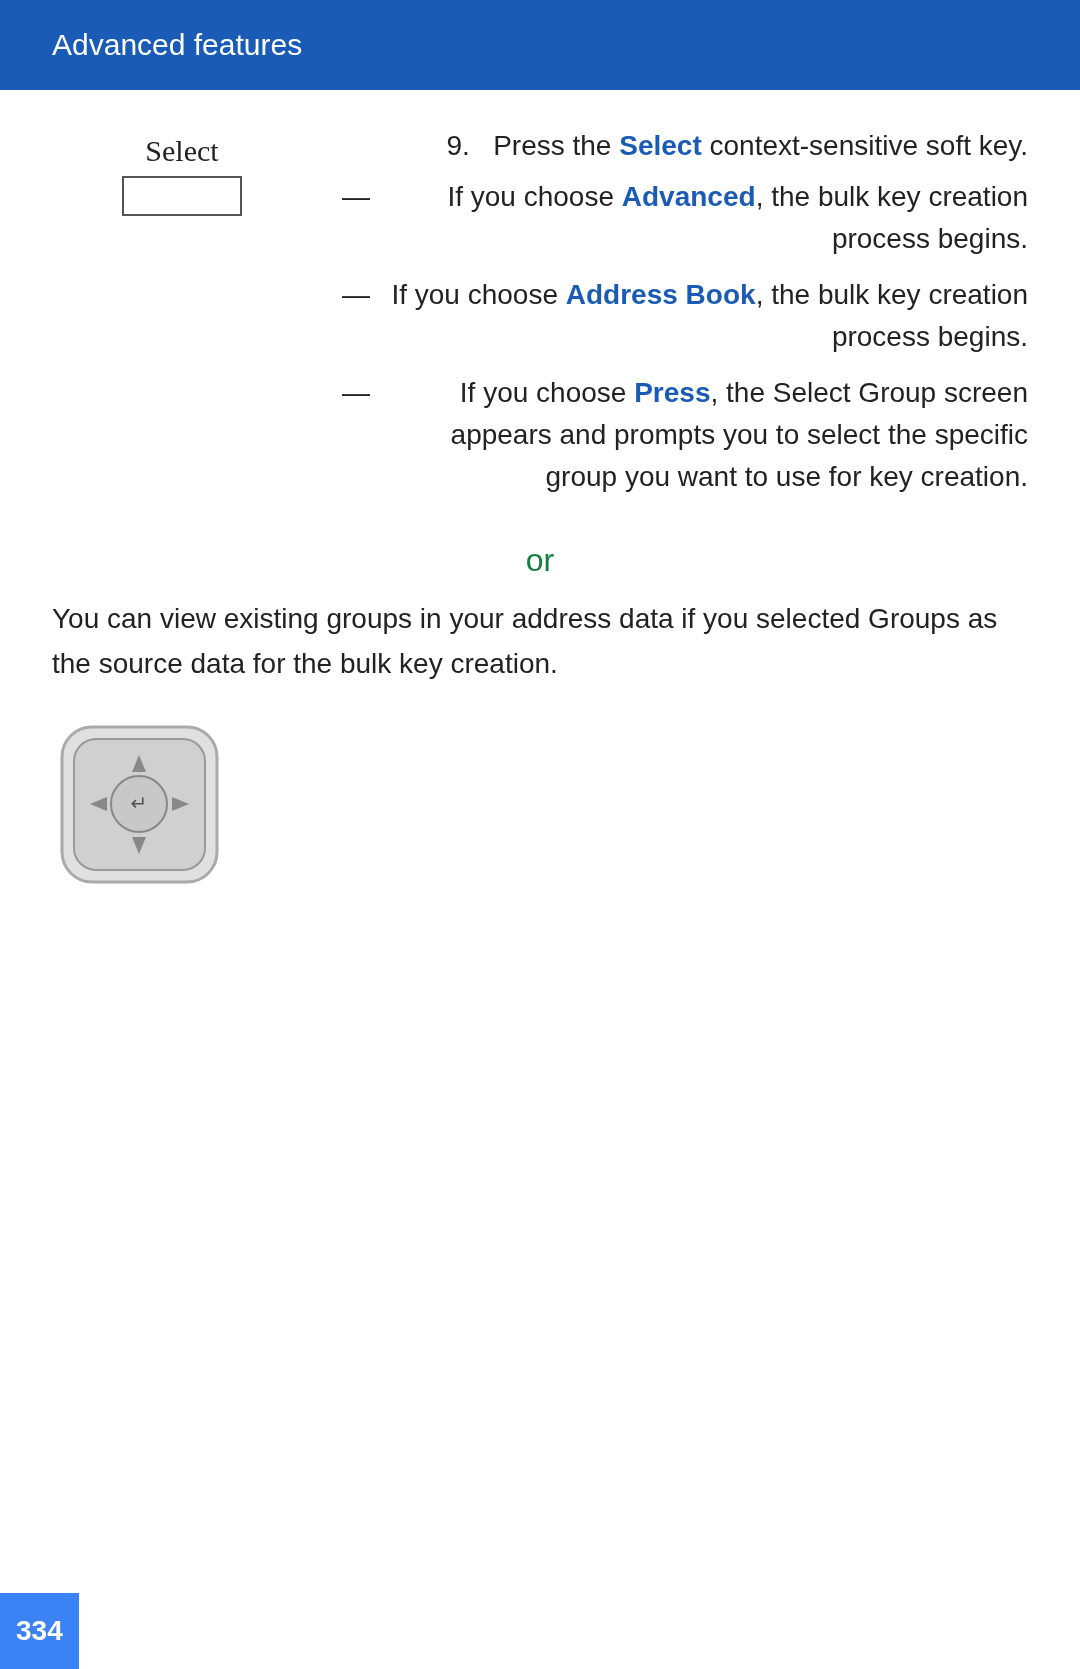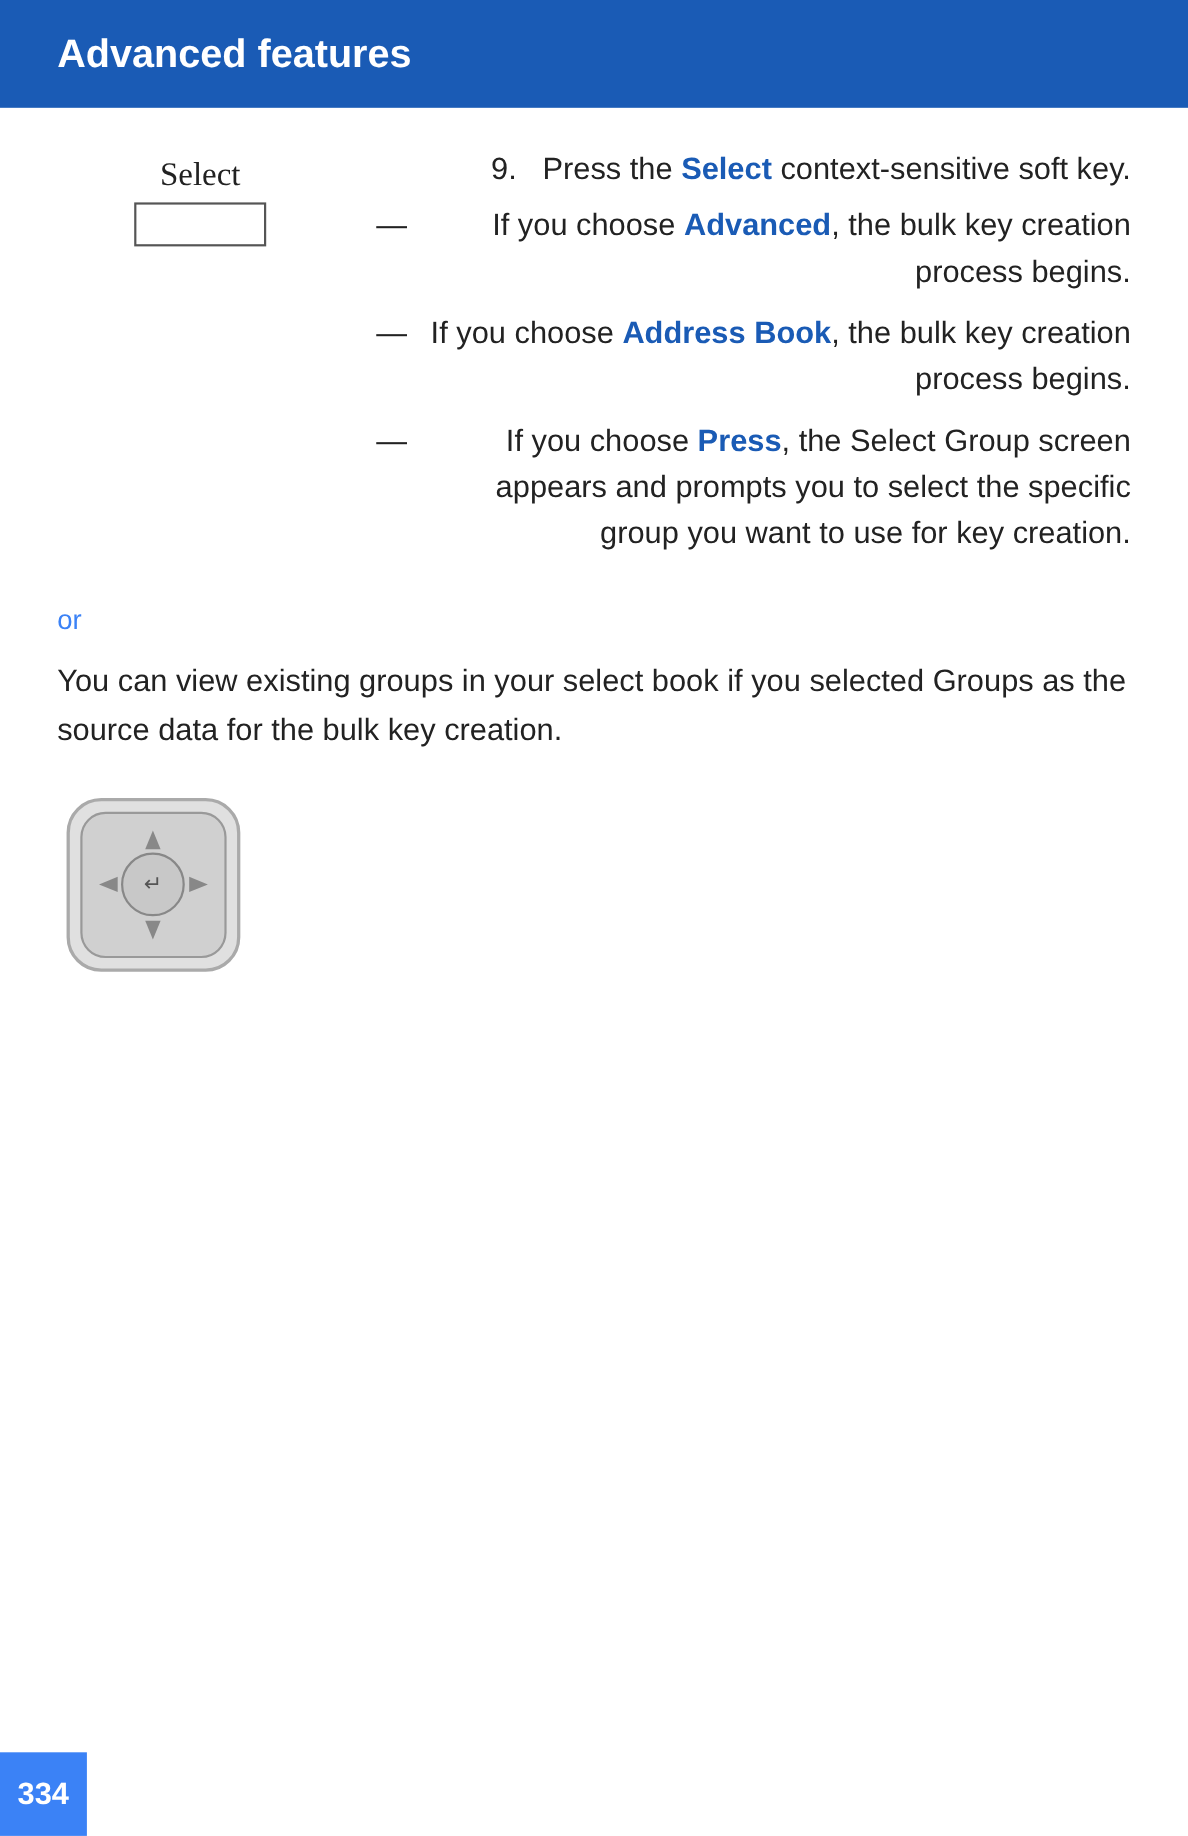--- a/index.html
+++ b/index.html
@@ -15,22 +15,22 @@
     }
 
     
     .header {
       background: #1a5bb5;
       padding: 28px 52px;
       margin-bottom: 0;
     }
     .header-title {
       color: #ffffff;
-      font-weight: bold;
-      font-size: 36px;
+      font-weight: normal;
+      font-size: 30px;
     }
 
     
     .content {
       padding: 40px 52px 80px 52px;
     }
 
     
     .instruction-row {
       display: flex;
@@ -96,23 +96,23 @@
       padding-top: 0;
     }
 
     .blue-link {
       color: #1a5bb5;
       font-weight: bold;
     }
 
     
     .or-separator {
-      text-align: left;
-      font-size: 25px;
-      color: #3b82f6;
+      text-align: center;
+      font-size: 32px;
+      color: #15803d;
       margin: 18px 0 18px 0;
       padding-left: 0;
     }
 
     
     .paragraph {
       font-size: 28px;
       line-height: 1.6;
       color: #222;
       margin-bottom: 30px;
@@ -207,21 +207,21 @@
         </li>
       </ul>
     </div>
   </div>
 
   <div class="or-separator">
     <span>or</span>
   </div>
 
 
-  <p class="paragraph">You can view existing groups in your select book if you selected Groups as the source data for the bulk key creation.</p>
+  <p class="paragraph">You can view existing groups in your address data if you selected Groups as the source data for the bulk key creation.</p>
 
 
   <div class="nav-key-container">
     <div class="nav-key-image">
       
       <svg class="nav-key-svg" viewBox="0 0 175 175">
 
         <rect x="10" y="10" width="155" height="155" rx="30" ry="30" fill="#e0e0e0" stroke="#aaa" stroke-width="3"></rect>
 
         <rect x="22" y="22" width="131" height="131" rx="22" ry="22" fill="#d0d0d0" stroke="#999" stroke-width="2"></rect>

